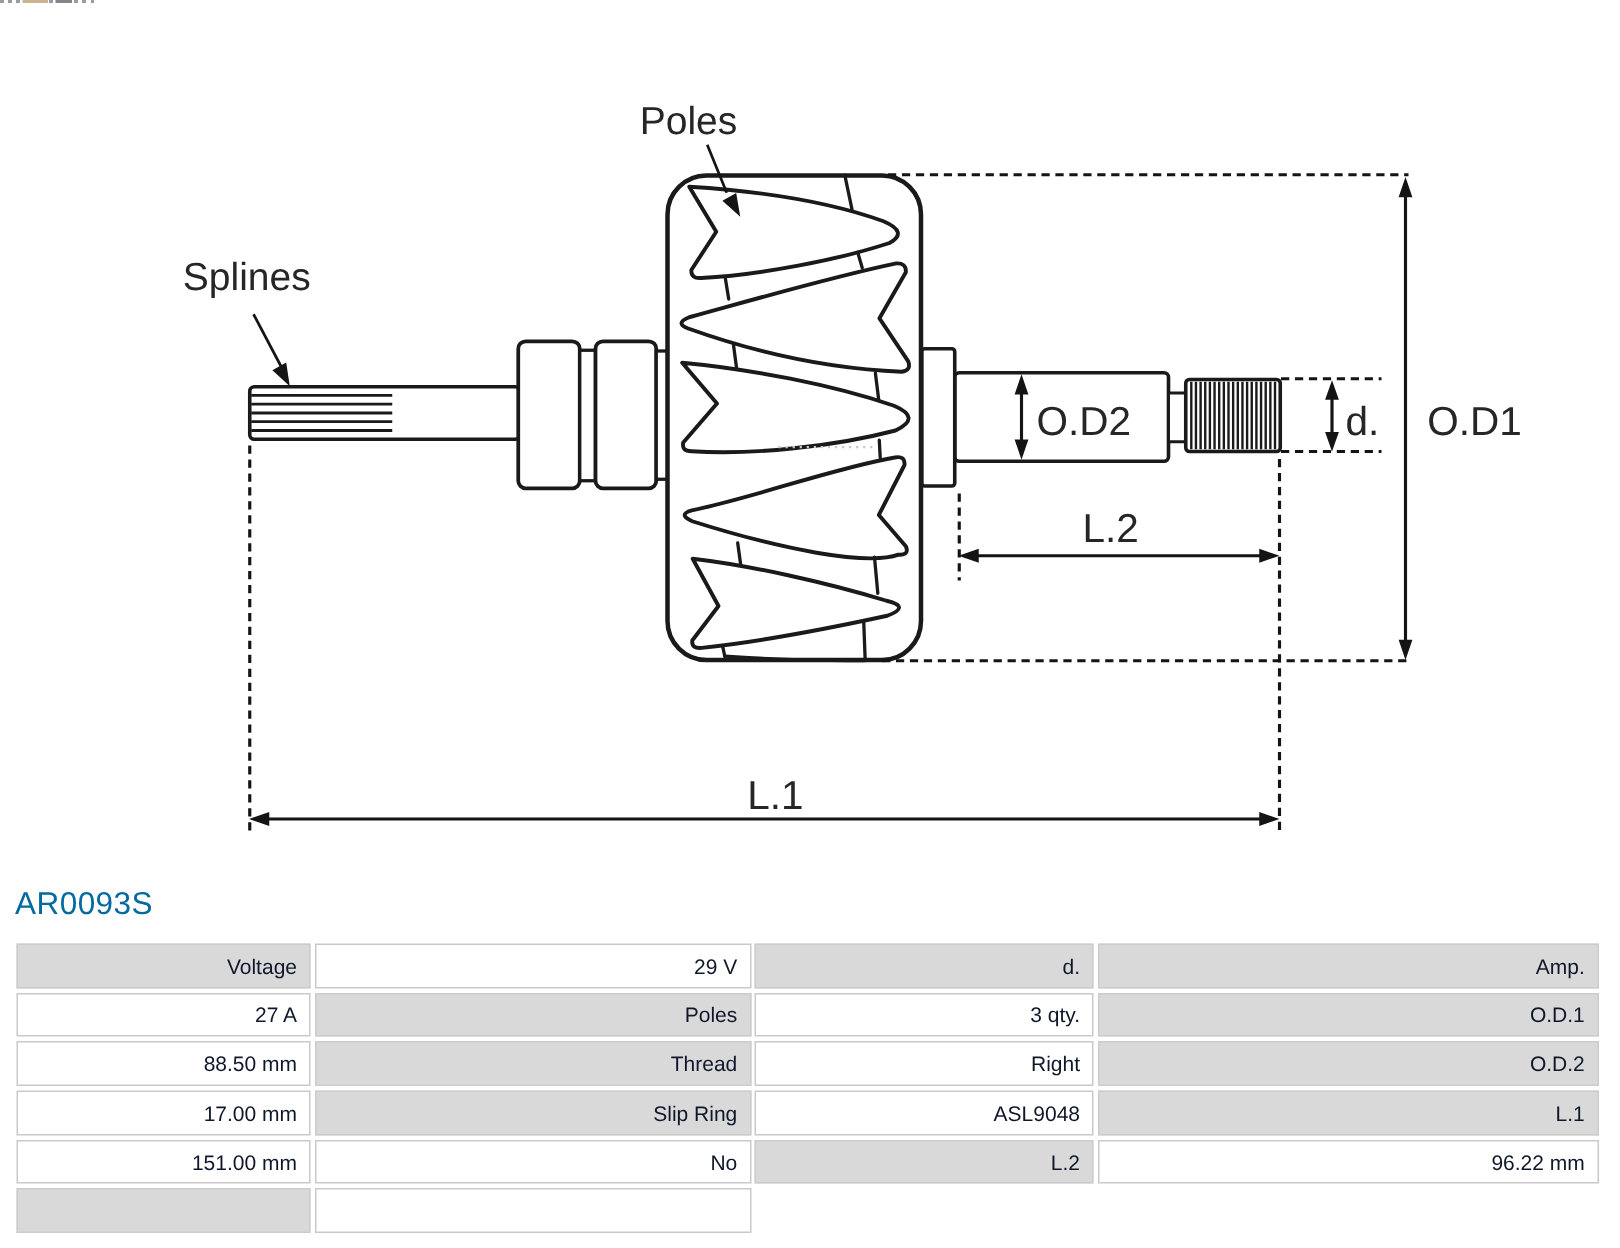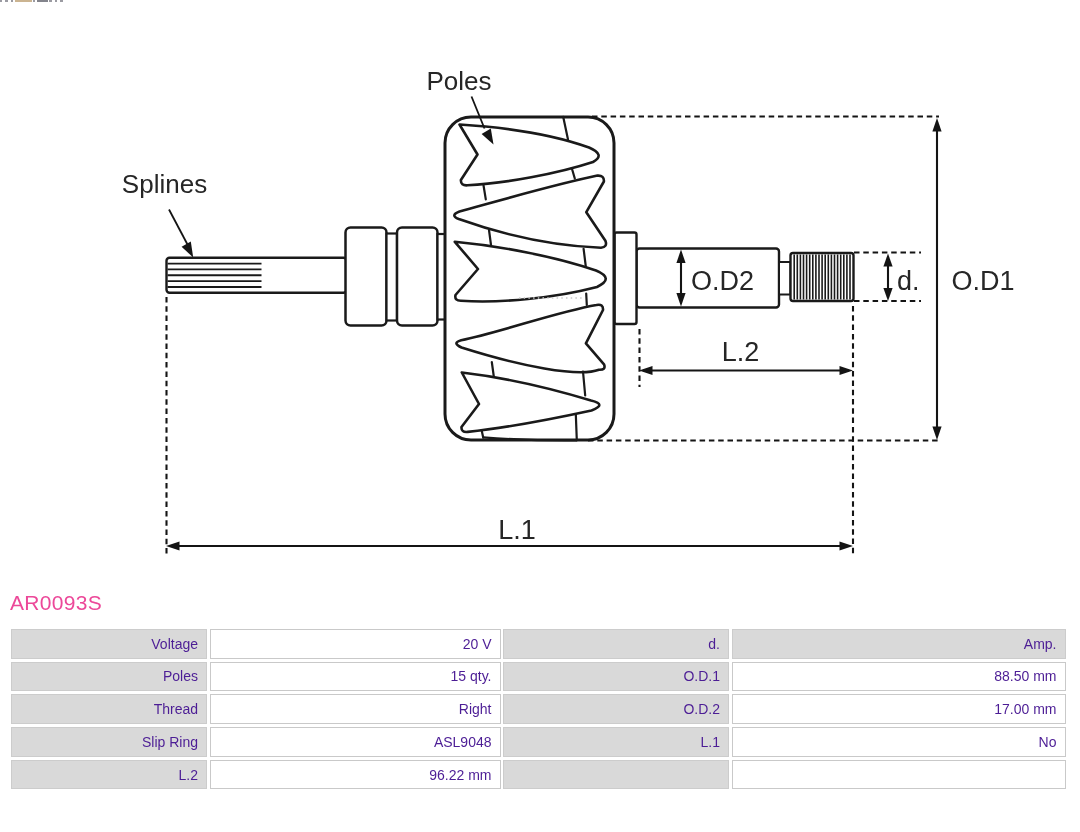--- a/index.html
+++ b/index.html
@@ -6,25 +6,25 @@
   .page{position:relative;width:1080px;height:832px;background:#ffffff;overflow:hidden;
         font-family:"Liberation Sans",sans-serif;}
   .top-artifact{position:absolute;left:0;top:0;width:66px;height:2px;
         background:repeating-linear-gradient(90deg,#8a8a92 0 2.5px,rgba(0,0,0,0) 2.5px 5.5px);opacity:0.85;}
   .ta-a{position:absolute;left:15px;top:0;width:17px;height:2px;background:#c2a87e;}
   .ta-b{position:absolute;left:37px;top:0;width:11px;height:2px;background:#6e6f78;}
   svg.drawing{position:absolute;left:0;top:0;}
   .dim-label{font-family:"Liberation Sans",sans-serif;font-size:27px;fill:#262626;}
   .callout-label{font-family:"Liberation Sans",sans-serif;font-size:26px;fill:#262626;}
   .part-code{position:absolute;left:10px;top:592px;font-size:21px;line-height:22px;
-        color:#ec4899;letter-spacing:0.3px;}
+        color:#0369a1;letter-spacing:0.3px;}
   .spec-table{position:absolute;left:11px;top:629px;display:grid;
         grid-template-columns:196px 291px 226px 334px;
         grid-auto-rows:29.5px;row-gap:3.2px;column-gap:2.5px;
-        font-size:14px;color:#4c1d95;}
+        font-size:14px;color:#0f172a;}
   .cell{border:1px solid #c9c9c9;background:#ffffff;box-sizing:border-box;
         display:flex;align-items:center;justify-content:flex-end;
         padding-right:8px;overflow:hidden;white-space:nowrap;}
   .cell.lab{background:#d9d9d9;border-color:#cccccc;}
 </style>
 </head>
 <body>
 
 <div class="page">
 
@@ -159,38 +159,40 @@
     <text class="dim-label" x="897" y="290" text-anchor="start">d.</text>
     <text class="dim-label" x="951.5" y="290" text-anchor="start">O.D1</text>
     <text class="dim-label" x="740.5" y="361" text-anchor="middle">L.2</text>
     <text class="dim-label" x="517" y="539" text-anchor="middle">L.1</text>
   </svg>
 
   <div class="part-code">AR0093S</div>
 
   <div class="spec-table">
     <div class="cell lab">Voltage</div>
-    <div class="cell">20 V</div>
+    <div class="cell">29 V</div>
     <div class="cell lab">d.</div>
 
     <div class="cell lab">Amp.</div>
+    <div class="cell">27 A</div>
     <div class="cell lab">Poles</div>
-    <div class="cell">15 qty.</div>
+    <div class="cell">3 qty.</div>
 
     <div class="cell lab">O.D.1</div>
     <div class="cell">88.50 mm</div>
     <div class="cell lab">Thread</div>
     <div class="cell">Right</div>
 
     <div class="cell lab">O.D.2</div>
     <div class="cell">17.00 mm</div>
     <div class="cell lab">Slip Ring</div>
     <div class="cell">ASL9048</div>
 
     <div class="cell lab">L.1</div>
+    <div class="cell">151.00 mm</div>
     <div class="cell">No</div>
 
     <div class="cell lab">L.2</div>
     <div class="cell">96.22 mm</div>
     <div class="cell lab"></div>
     <div class="cell"></div>
   </div>
 
 </div>
 

